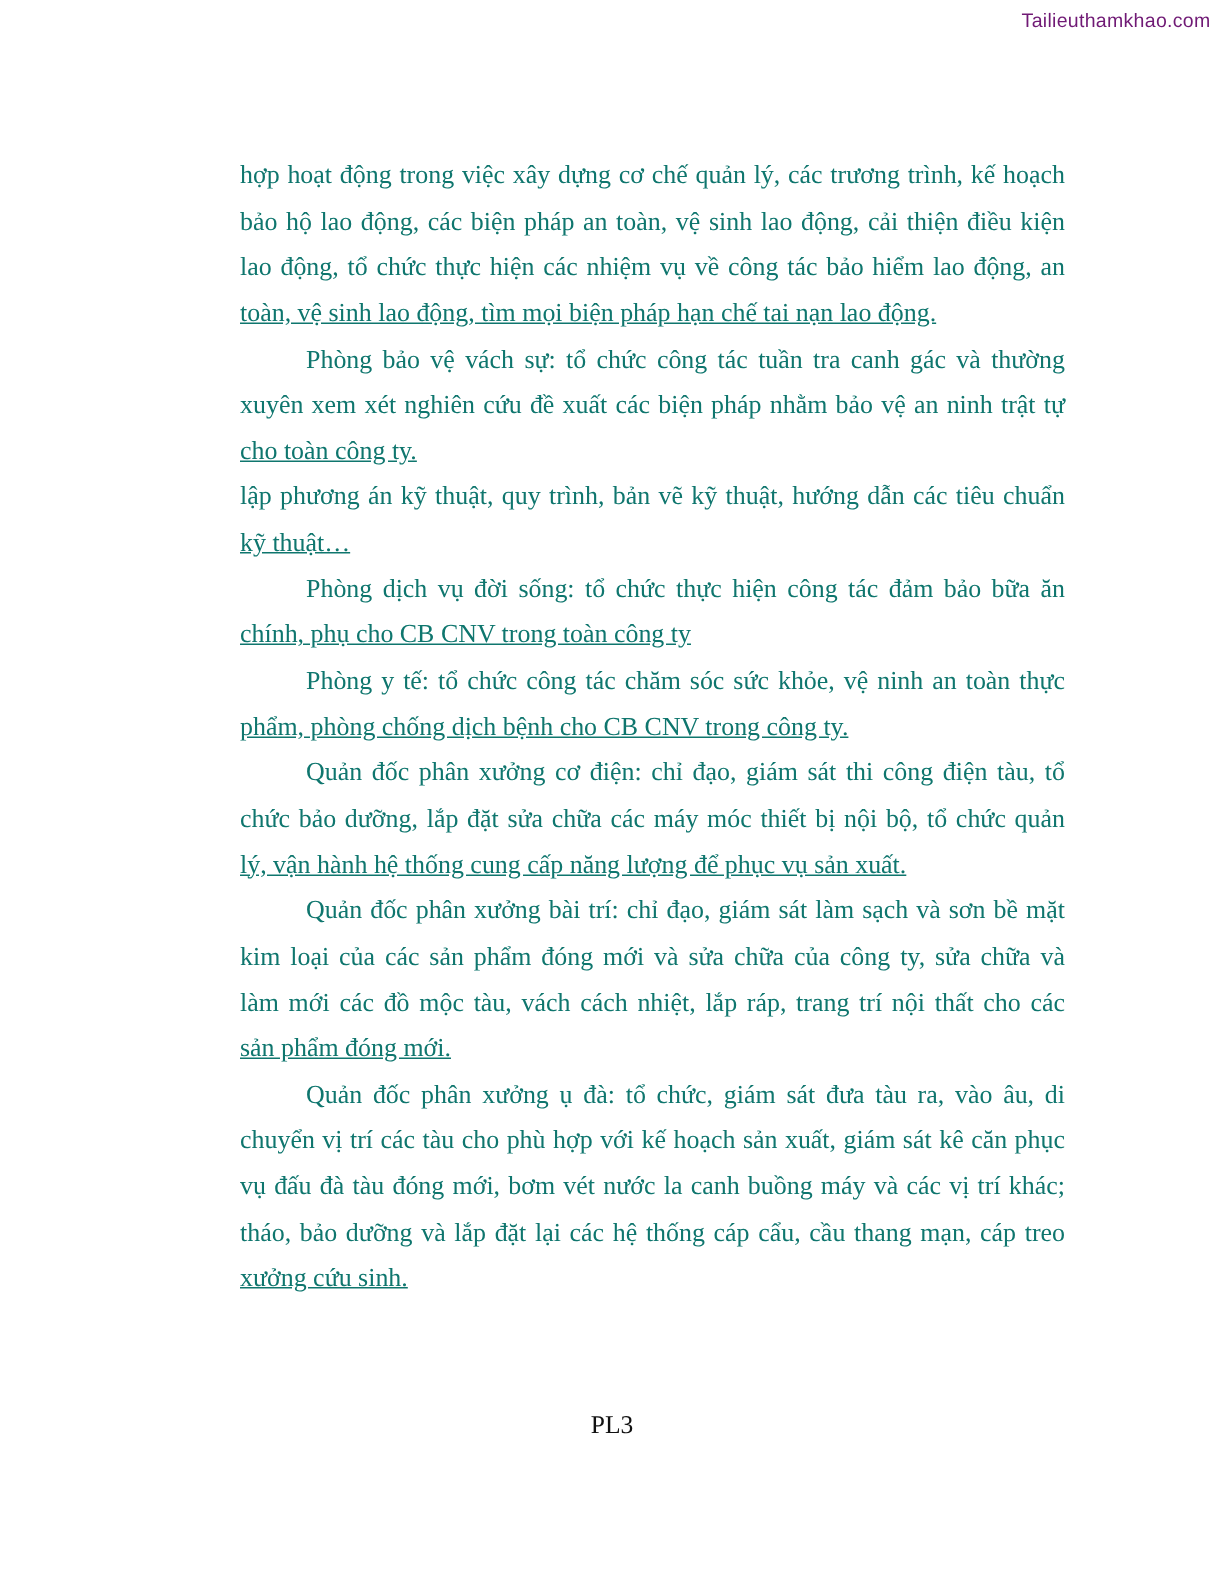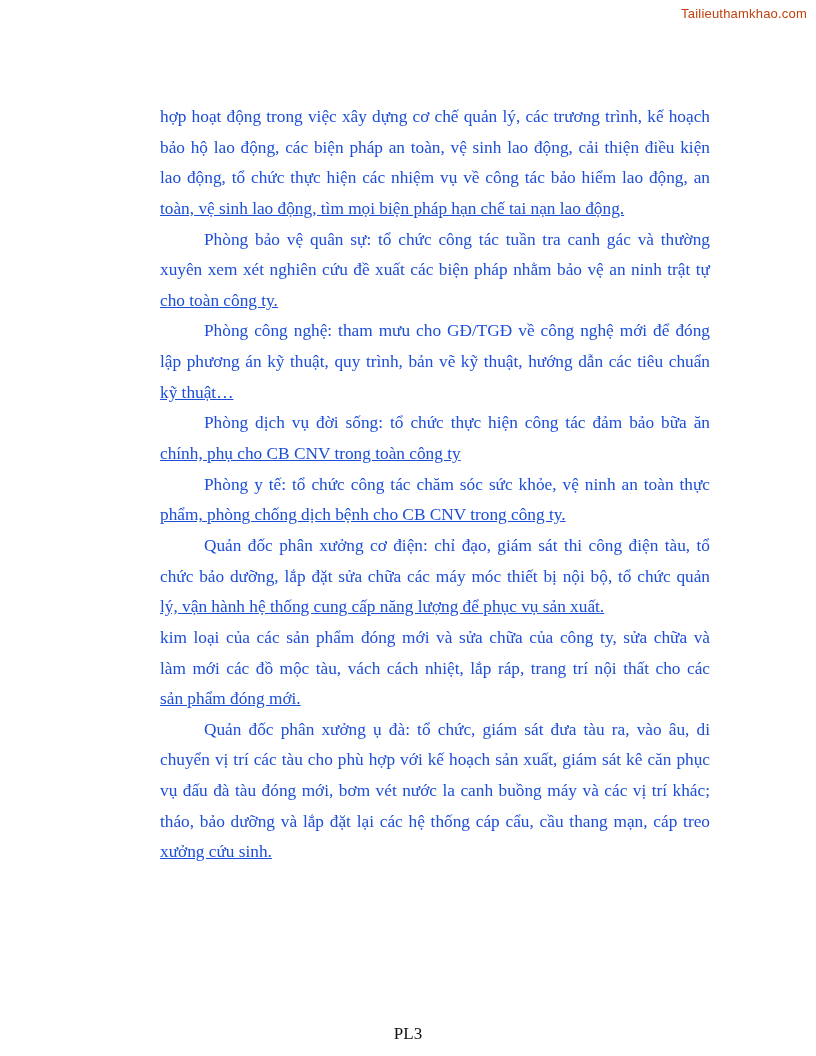--- a/index.html
+++ b/index.html
@@ -1,61 +1,60 @@
 <!DOCTYPE html>
 <html><head>
 <meta charset="utf-8">
 <style>
   html, body { margin: 0; padding: 0; background: #ffffff; }
   body { width: 816px; height: 1056px; position: relative; overflow: hidden; }
   .watermark {
     position: absolute; top: 6px; right: 9px;
     font-family: "Liberation Sans", sans-serif;
-    font-size: 13px; color: #c2410c; letter-spacing: 0.2px;
+    font-size: 13px; color: #701a75; letter-spacing: 0.2px;
   }
   .page {
     position: absolute; left: 160px; top: 105px; width: 550px;
     font-family: "Liberation Serif", serif;
-    font-size: 17.3px; color: #1d4ed8;
+    font-size: 17.3px; color: #0f766e;
   }
   .line {
     height: 30.65px; line-height: 24px;
     white-space: nowrap;
     text-align: justify; text-align-last: justify;
   }
   .line.last { text-align-last: left; text-decoration: underline; }
   .line.indent { padding-left: 44px; }
   .footer {
-    position: absolute; top: 1024px; left: 0; width: 816px;
+    position: absolute; top: 940px; left: 0; width: 816px;
     text-align: center;
     font-family: "Liberation Serif", serif;
     font-size: 17px; color: #111111;
   }
 </style>
 </head>
 <body>
 
 <div class="watermark">Tailieuthamkhao.com</div>
 
 <div class="page">
   <div class="paragraph">
     <div class="line">hợp hoạt động trong việc xây dựng cơ chế quản lý, các trương trình, kế hoạch</div>
     <div class="line">bảo hộ lao động, các biện pháp an toàn, vệ sinh lao động, cải thiện điều kiện</div>
     <div class="line">lao động, tổ chức thực hiện các nhiệm vụ về công tác bảo hiểm lao động, an</div>
     <div class="line last">toàn, vệ sinh lao động, tìm mọi biện pháp hạn chế tai nạn lao động.</div>
   </div>
 
   <div class="paragraph">
-    <div class="line indent">Phòng bảo vệ quân sự: tổ chức công tác tuần tra canh gác và thường</div>
+    <div class="line indent">Phòng bảo vệ vách sự: tổ chức công tác tuần tra canh gác và thường</div>
     <div class="line">xuyên xem xét nghiên cứu đề xuất các biện pháp nhằm bảo vệ an ninh trật tự</div>
     <div class="line last">cho toàn công ty.</div>
   </div>
 
   <div class="paragraph">
-    <div class="line indent">Phòng công nghệ: tham mưu cho GĐ/TGĐ về công nghệ mới để đóng</div>
     <div class="line">lập phương án kỹ thuật, quy trình, bản vẽ kỹ thuật, hướng dẫn các tiêu chuẩn</div>
     <div class="line last">kỹ thuật…</div>
   </div>
 
   <div class="paragraph">
     <div class="line indent">Phòng dịch vụ đời sống: tổ chức thực hiện công tác đảm bảo bữa ăn</div>
     <div class="line last">chính, phụ cho CB CNV trong toàn công ty</div>
   </div>
 
   <div class="paragraph">
@@ -63,20 +62,21 @@
     <div class="line last">phẩm, phòng chống dịch bệnh cho CB CNV trong công ty.</div>
   </div>
 
   <div class="paragraph">
     <div class="line indent">Quản đốc phân xưởng cơ điện: chỉ đạo, giám sát thi công điện tàu, tổ</div>
     <div class="line">chức bảo dưỡng, lắp đặt sửa chữa các máy móc thiết bị nội bộ, tổ chức quản</div>
     <div class="line last">lý, vận hành hệ thống cung cấp năng lượng để phục vụ sản xuất.</div>
   </div>
 
   <div class="paragraph">
+    <div class="line indent">Quản đốc phân xưởng bài trí: chỉ đạo, giám sát làm sạch và sơn bề mặt</div>
     <div class="line">kim loại của các sản phẩm đóng mới và sửa chữa của công ty, sửa chữa và</div>
     <div class="line">làm mới các đồ mộc tàu, vách cách nhiệt, lắp ráp, trang trí nội thất cho các</div>
     <div class="line last">sản phẩm đóng mới.</div>
   </div>
 
   <div class="paragraph">
     <div class="line indent">Quản đốc phân xưởng ụ đà: tổ chức, giám sát đưa tàu ra, vào âu, di</div>
     <div class="line">chuyển vị trí các tàu cho phù hợp với kế hoạch sản xuất, giám sát kê căn phục</div>
     <div class="line">vụ đấu đà tàu đóng mới, bơm vét nước la canh buồng máy và các vị trí khác;</div>
     <div class="line">tháo, bảo dưỡng và lắp đặt lại các hệ thống cáp cẩu, cầu thang mạn, cáp treo</div>

